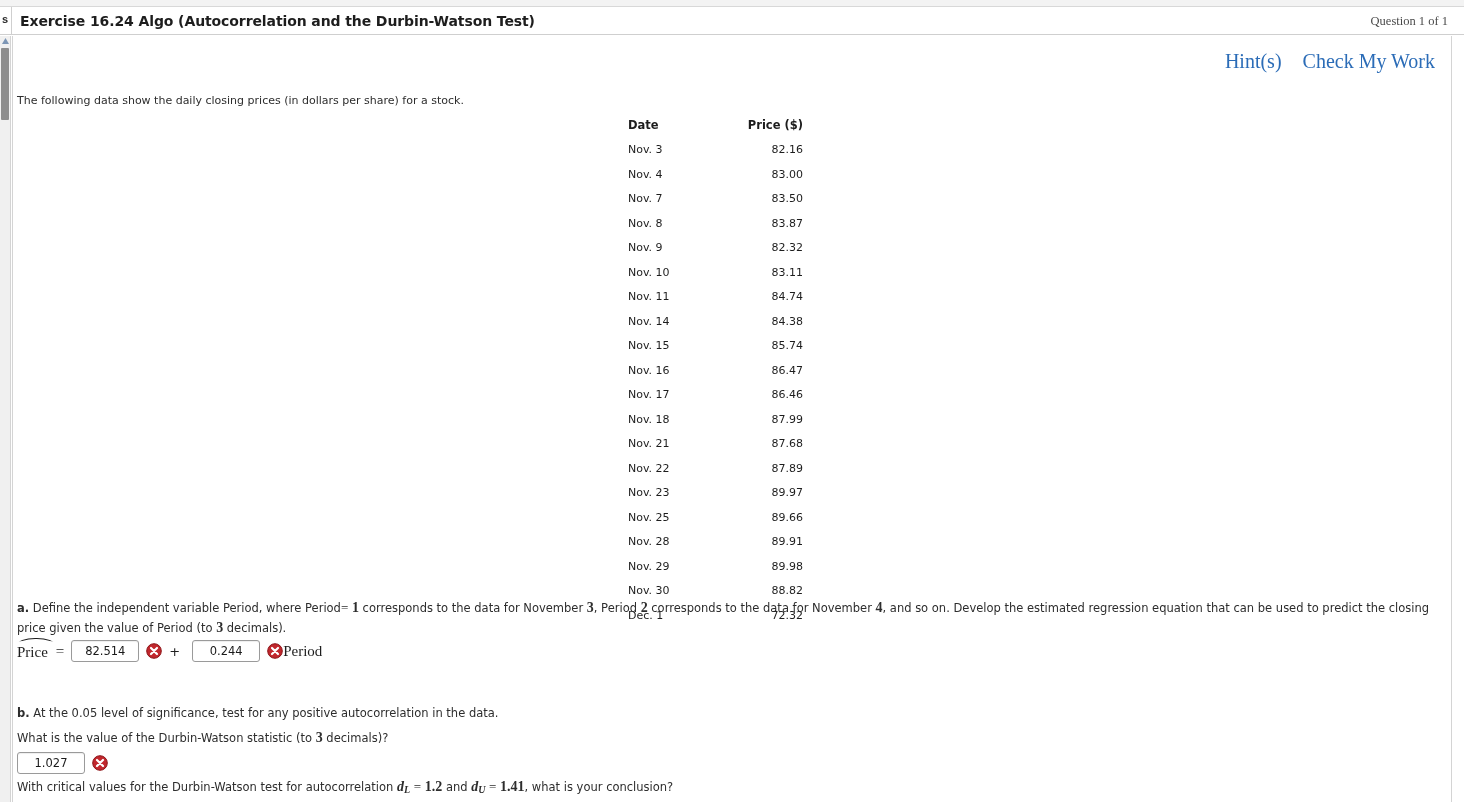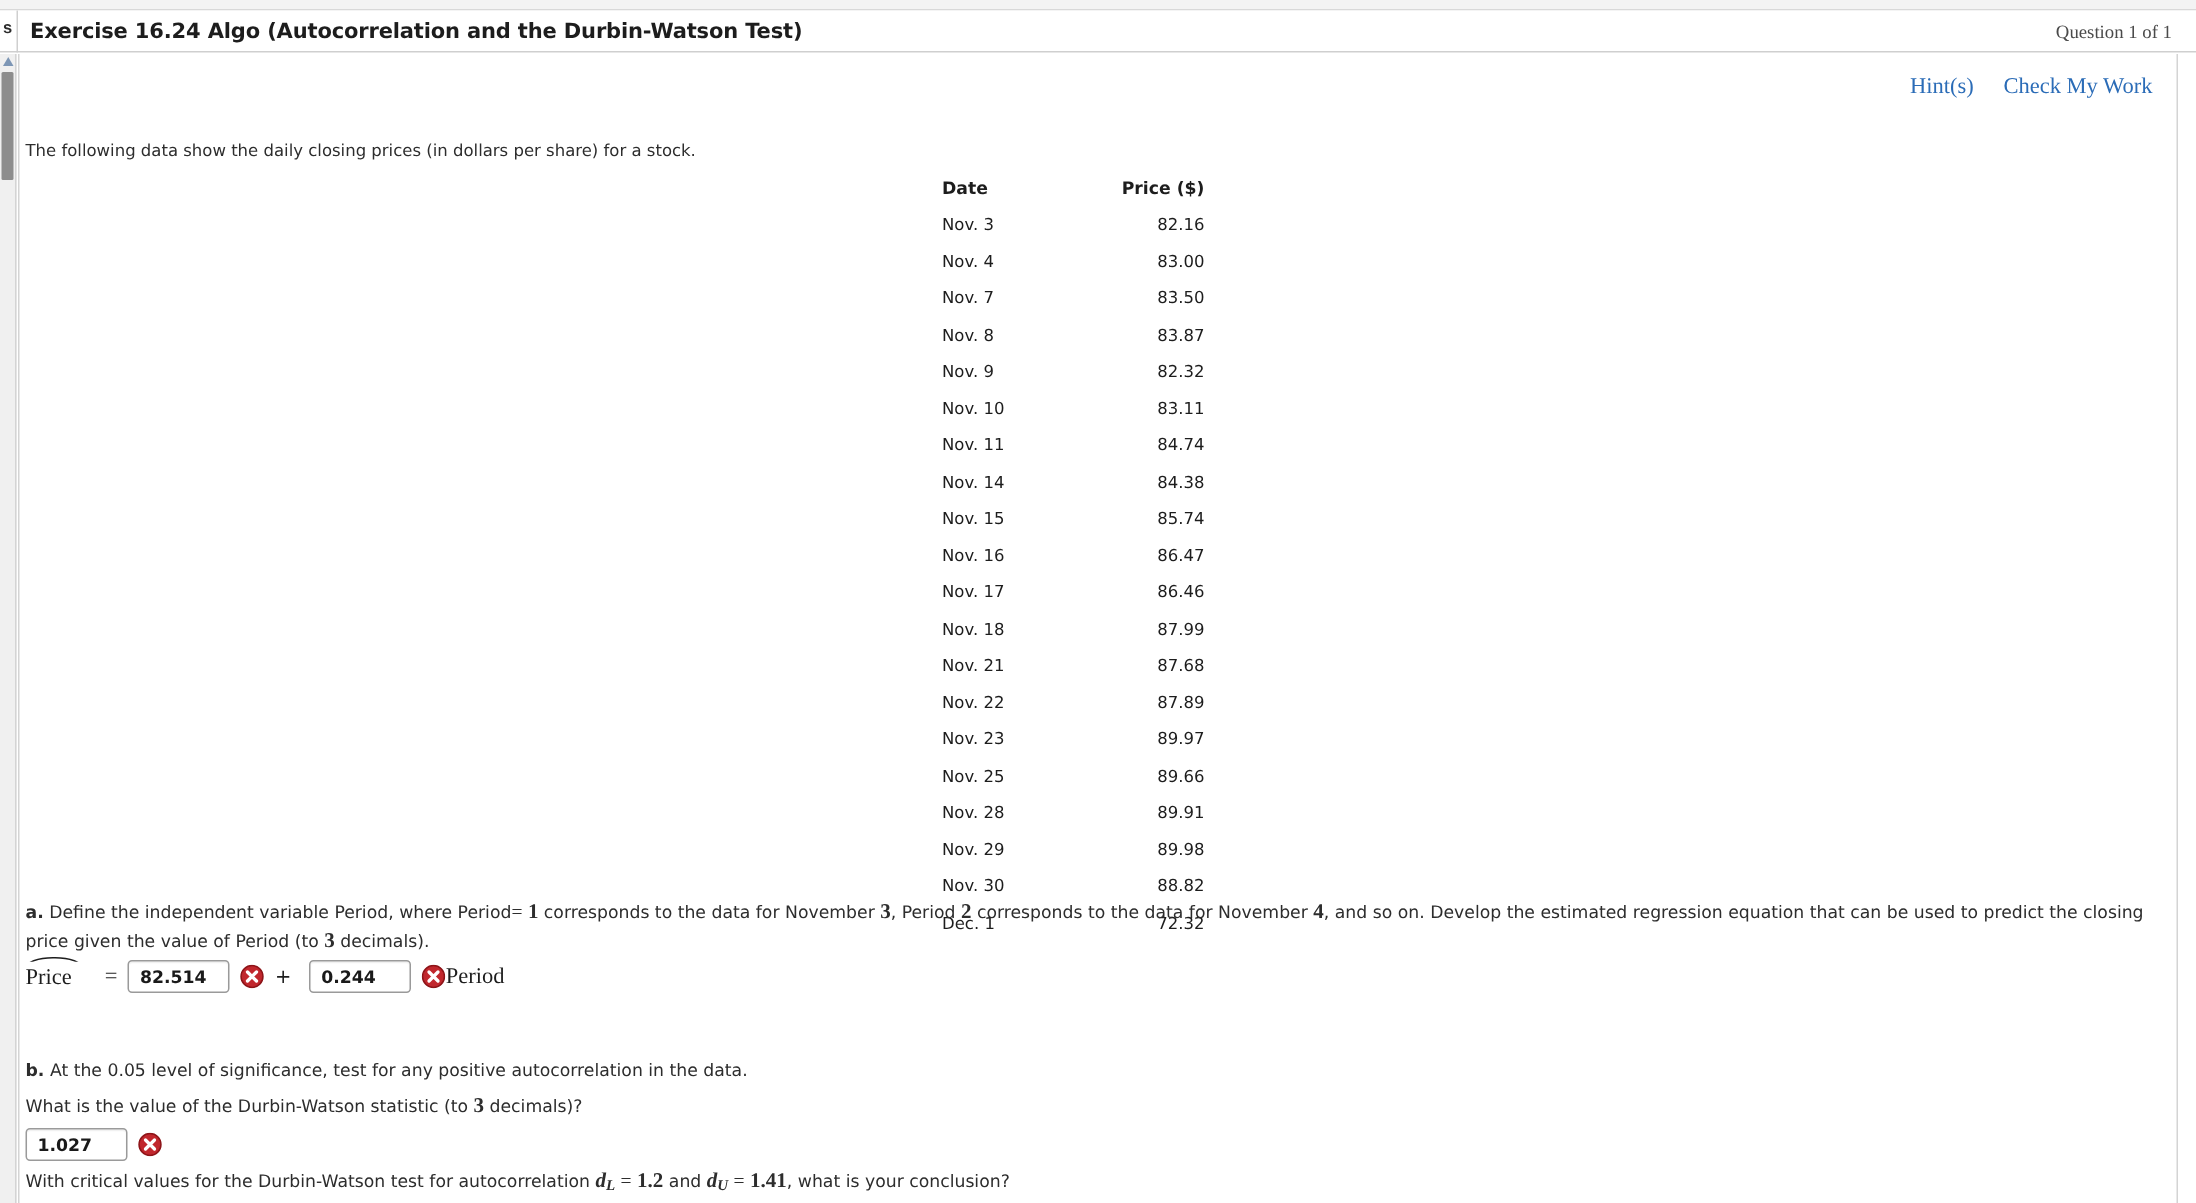--- a/index.html
+++ b/index.html
@@ -99,21 +99,21 @@
     border-left: 1px solid #d4d4d4;
     border-right: 1px solid #d4d4d4;
     box-sizing: border-box;
   }
 
   
   #tool-links {
     position: absolute;
     right: 16px; top: 14px;
     font-family: "Liberation Serif", serif;
-    font-size: 15px;
+    font-size: 20px;
     white-space: nowrap;
   }
   #tool-links a {
     color: #2b6cb7;
     text-decoration: none;
     margin-left: 16px;
     cursor: pointer;
   }
 
   
@@ -181,21 +181,21 @@
     display: flex;
     align-items: center;
     white-space: nowrap;
   }
   #price-hat {
     position: relative;
     font-family: "Liberation Serif", serif;
     font-size: 15px;
     color: #1d1d1d;
     padding-top: 3px;
-    margin-right: 22px;
+    margin-right: 8px;
   }
   #price-hat .hat {
     position: absolute;
     left: 0px;
     top: -3px;
     width: 38px;
     height: 7px;
     border-top: 1.3px solid #1d1d1d;
     border-left: 1.3px solid #1d1d1d;
     border-radius: 48% 48% 0 0 / 100% 100% 0 0;
@@ -212,23 +212,23 @@
   }
   .answer-input {
     display: inline-block;
     height: 20px;
     line-height: 20px;
     border: 1px solid #9a9a9a;
     border-radius: 3px;
     background: #ffffff;
     font-family: "DejaVu Sans", sans-serif;
     font-size: 11.5px;
-    font-weight: bold;
+    font-weight: normal;
     color: #1a1a1a;
-    text-align: left;
+    text-align: center;
     padding: 0 7px 0 7px;
     box-shadow: 0 1px 1px rgba(0,0,0,0.07) inset;
     box-sizing: content-box;
   }
   #coef-intercept { width: 52px; }
   #coef-slope { width: 52px; margin-left: 10px; }
   #dw-input { width: 52px; }
   .plus-sign {
     font-family: "DejaVu Sans", sans-serif;
     font-size: 13px;

